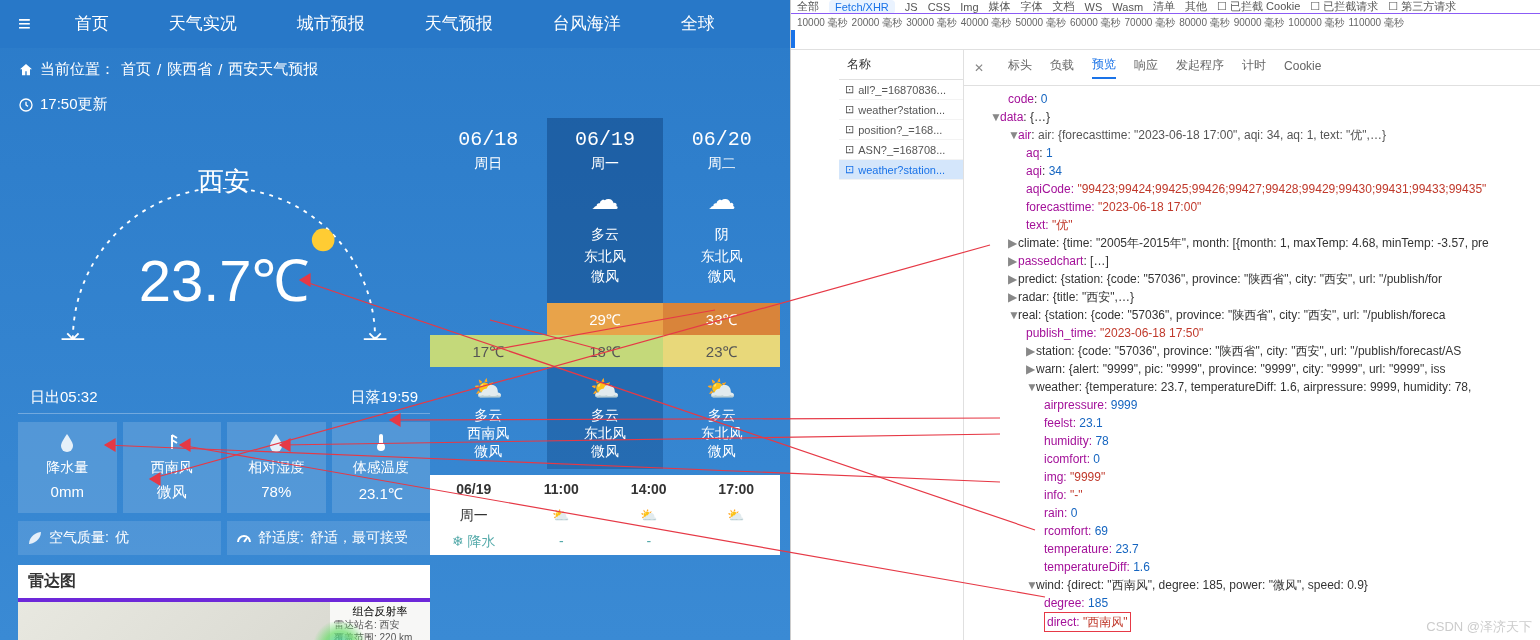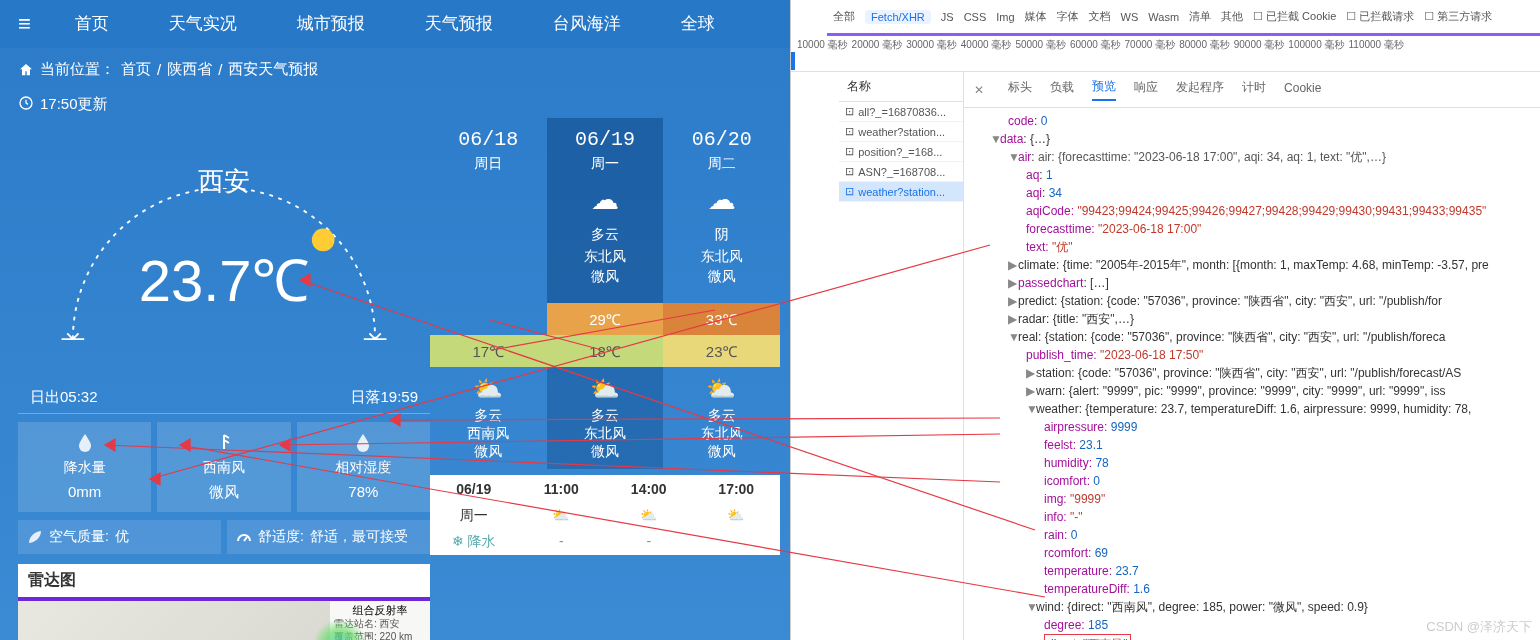--- a/index.html
+++ b/index.html
@@ -3,21 +3,21 @@
 <meta charset="utf-8">
 <style>
 * { margin: 0; padding: 0; box-sizing: border-box; font-family: "Microsoft YaHei", Arial, sans-serif; }
 body { display: flex; width: 1540px; height: 640px; overflow: hidden; background: #fff; }
 .left-panel { width: 790px; height: 640px; background: linear-gradient(180deg, #2b7bc9 0%, #3a8ad4 100%); position: relative; color: #fff; }
 .nav-bar { height: 48px; display: flex; align-items: center; padding: 0 4px; background: #2878c8; }
 .nav-item { padding: 0 30px; height: 48px; line-height: 48px; font-size: 17px; cursor: pointer; }
 .menu-btn { padding: 0 14px; font-size: 22px; }
 .breadcrumb { padding: 12px 18px; font-size: 15px; display: flex; align-items: center; gap: 6px; }
 .breadcrumb svg { width: 16px; height: 16px; fill: #fff; }
-.update-time { padding: 4px 18px; font-size: 15px; display: flex; align-items: flex-start; gap: 6px; }
+.update-time { padding: 4px 18px; font-size: 15px; display: flex; align-items: center; gap: 6px; }
 .update-time svg { width: 16px; height: 16px; fill: #fff; }
 .weather-main { display: flex; padding: 0 10px; }
 .weather-left { width: 420px; padding: 10px 0 0 8px; }
 .arc-area { position: relative; height: 220px; }
 .city-name { text-align: center; font-size: 26px; margin-top: 36px; }
 .temperature { text-align: center; font-size: 58px; margin-top: 40px; font-weight: 300; }
 .sun-times { display: flex; justify-content: space-between; padding: 4px 12px; font-size: 15px; border-bottom: 1px solid rgba(255,255,255,0.3); padding-bottom: 6px; }
 .sun-arc { position: absolute; top: 24px; left: 50%; transform: translateX(-50%); width: 360px; height: 170px; }
 .info-grid { display: flex; gap: 6px; margin-top: 8px; }
 .info-card { flex: 1; background: rgba(255,255,255,0.15); text-align: center; padding: 10px 0; font-size: 14px; }
@@ -51,21 +51,21 @@
 .night-col { flex: 1; text-align: center; font-size: 14px; padding: 8px 0; }
 .night-col.active { background: rgba(10,60,120,0.35); }
 .night-icon { font-size: 24px; margin-bottom: 4px; }
 .hourly-box { margin-top: 6px; background: #fff; color: #333; }
 .hourly-header { display: flex; padding: 6px 0; font-size: 14px; font-weight: bold; }
 .hourly-header div { flex: 1; text-align: center; }
 .hourly-row { display: flex; padding: 4px 0; }
 .hourly-row div { flex: 1; text-align: center; font-size: 14px; }
 .hourly-icon { font-size: 22px; }
 .right-panel { flex: 1; display: flex; flex-direction: column; background: #fff; border-left: 1px solid #ccc; font-size: 12px; }
-.dt-toolbar { height: 36px; display: flex; align-items: center; gap: 10px; padding: 0 6px; color: #555; font-size: 11px; border-bottom: 3px solid #8b5cf6; overflow: hidden; white-space: nowrap; margin-left: 36px; }
+.dt-toolbar { height: 14px; display: flex; align-items: center; gap: 10px; padding: 0 6px; color: #555; font-size: 11px; border-bottom: 1px solid #8b5cf6; overflow: hidden; white-space: nowrap; }
 .dt-toolbar .active-tab { background: #eaf3ff; color: #1a73e8; padding: 1px 6px; border-radius: 4px; }
 .timeline { height: 36px; border-bottom: 1px solid #e0e0e0; display: flex; font-size: 10px; color: #666; overflow: hidden; }
 .timeline div { flex: 0 0 auto; padding: 2px 2px; }
 .timeline .marker { width: 2px; background: #1a73e8; height: 18px; margin-top: 16px; }
 .dt-body { flex: 1; display: flex; overflow: hidden; padding-left: 48px; }
 .dt-sidebar { width: 125px; border-right: 1px solid #e0e0e0; }
 .dt-sidebar-header { padding: 6px 8px; border-bottom: 1px solid #e0e0e0; font-size: 12px; color: #333; }
 .dt-list { font-size: 11px; }
 .dt-list-item { display: flex; align-items: center; gap: 4px; padding: 3px 6px; border-bottom: 1px solid #f3f3f3; color: #555; cursor: pointer; }
 .dt-list-item.selected { background: #d4e6fb; color: #1a73e8; }
@@ -149,20 +149,28 @@
             </svg>
           <div class="lbl">西南风</div>
           <div class="val">微风</div>
         </div>
         <div class="info-card">
           <svg width="20" height="20">
               <path d="M10 2 C6 8 4 11 4 14 a6 6 0 0 0 12 0 c0-3-2-6-6-12z" fill="#fff" opacity="0.85"></path>
             </svg>
           <div class="lbl">相对湿度</div>
           <div class="val">78%</div>
+        </div>
+        <div class="info-card">
+          <svg width="20" height="20">
+              <rect x="8" y="2" width="4" height="12" rx="2" fill="#fff"></rect>
+              <circle cx="10" cy="15" r="4" fill="#fff"></circle>
+            </svg>
+          <div class="lbl">体感温度</div>
+          <div class="val">23.1℃</div>
         </div>
       </div>
       <div class="quality-row">
         <div class="quality-card">
           <svg width="16" height="16">
               <path d="M2 14 C2 6 10 2 14 2 C14 10 6 14 2 14z" fill="#fff" opacity="0.85"></path>
             </svg>
           <span>空气质量:</span>
           <span>优</span>
         </div>

